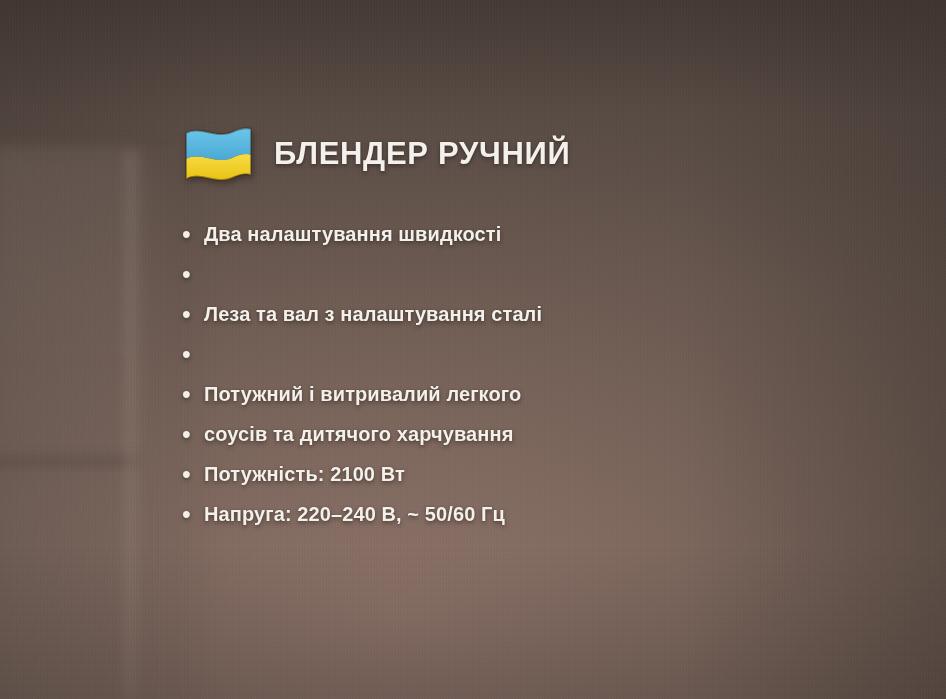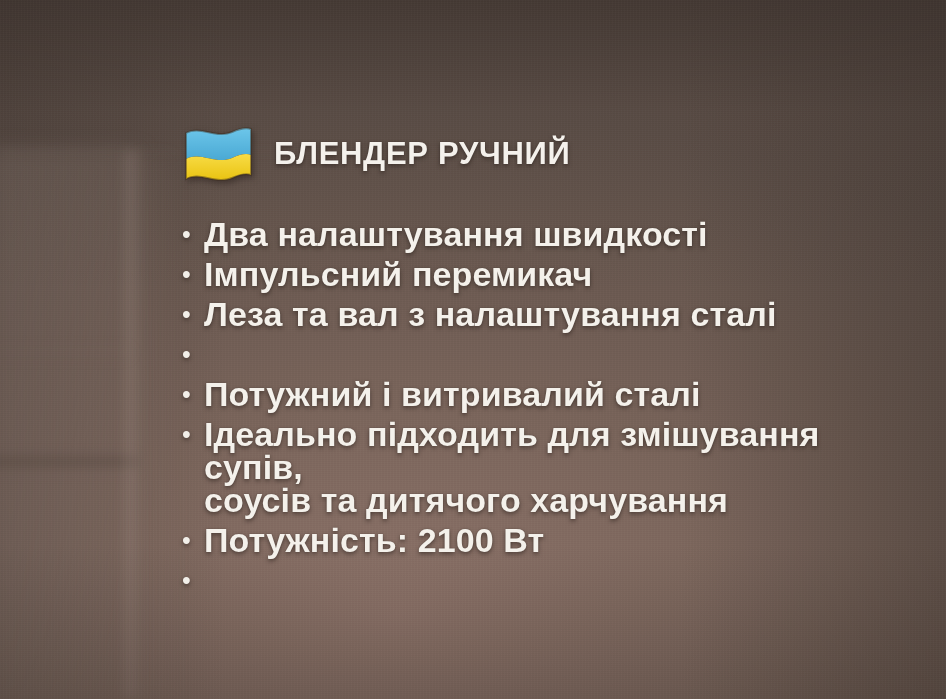--- a/index.html
+++ b/index.html
@@ -147,21 +147,21 @@
   .bullet-dot {
     flex: 0 0 auto;
     width: 22px;
     font-size: 25px;
     line-height: 33px;
     color: #f2efe9;
     text-align: left;
     text-shadow: 0 2px 4px rgba(42,32,27,0.55);
   }
   .feature-text {
-    font-size: 34px;
+    font-size: 20px;
     font-weight: 700;
     line-height: 33px;
     color: #f4f1eb;
     letter-spacing: 0.1px;
     text-shadow: 0 2px 4px rgba(42,32,27,0.60), 0 0 1px rgba(42,32,27,0.45);
   }
   .feature-text .wrap-line {
     display: block;
   }
 </style>
@@ -203,50 +203,49 @@
 
     <ul class="feature-list">
 
       <li class="feature-item">
         <span class="bullet-dot">•</span>
         <span class="feature-text">Два налаштування швидкості</span>
       </li>
 
       <li class="feature-item">
         <span class="bullet-dot">•</span>
-        <span class="feature-text">Імпульсний перемикач</span>
       </li>
 
       <li class="feature-item">
         <span class="bullet-dot">•</span>
         <span class="feature-text">Леза та вал з налаштування сталі</span>
       </li>
 
       <li class="feature-item">
         <span class="bullet-dot">•</span>
       </li>
 
       <li class="feature-item">
         <span class="bullet-dot">•</span>
-        <span class="feature-text">Потужний і витривалий сталі</span>
+        <span class="feature-text">Потужний і витривалий легкого</span>
       </li>
 
       <li class="feature-item">
         <span class="bullet-dot">•</span>
         <span class="feature-text">
-          <span class="wrap-line">Ідеально підходить для змішування супів,</span>
           <span class="wrap-line">соусів та дитячого харчування</span>
         </span>
       </li>
 
       <li class="feature-item">
         <span class="bullet-dot">•</span>
         <span class="feature-text">Потужність: 2100 Вт</span>
       </li>
 
       <li class="feature-item">
         <span class="bullet-dot">•</span>
+        <span class="feature-text">Напруга: 220–240 В, ~ 50/60 Гц</span>
       </li>
 
     </ul>
 
   </div>
 </div>
 
 </body></html>

